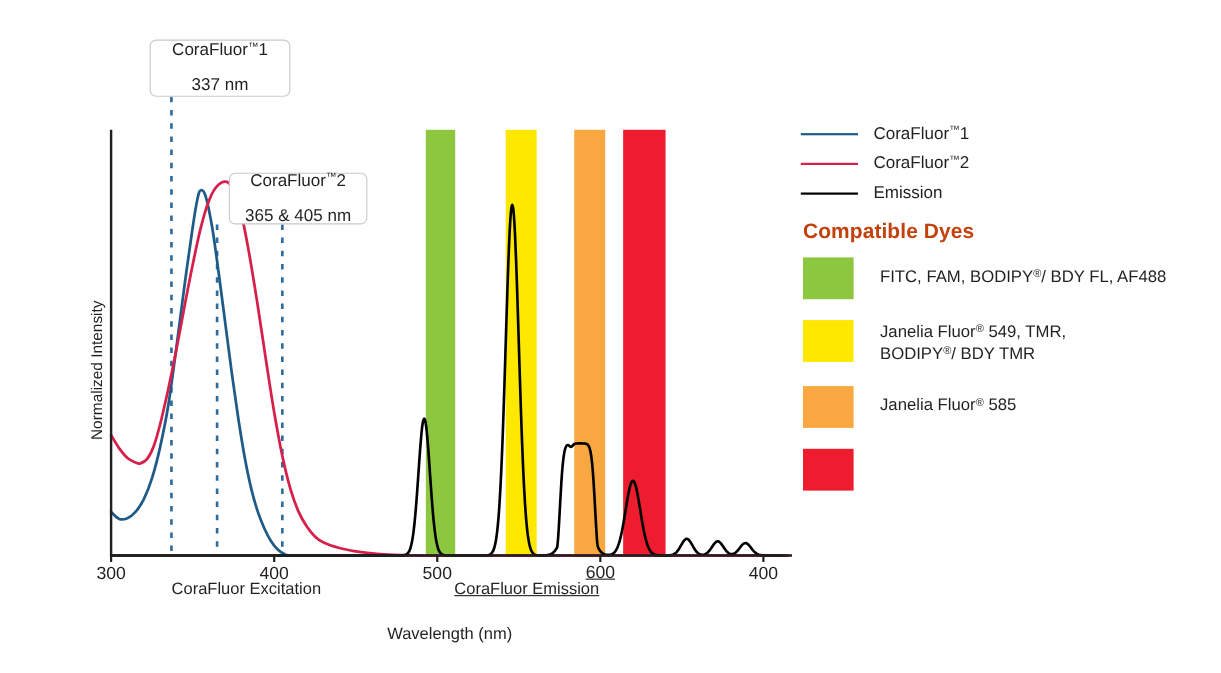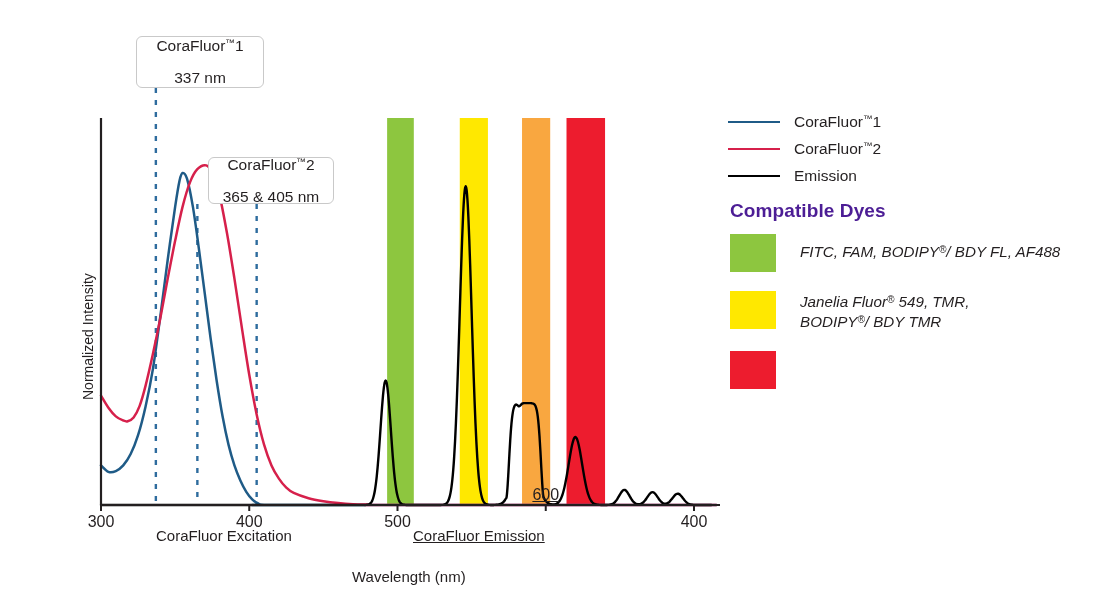--- a/index.html
+++ b/index.html
@@ -57,25 +57,25 @@
   }
 
   
   #legend { position:absolute; left:728px; top:108px; width:370px; }
   .lg-row { display:flex; align-items:center; height:27px; }
   .lg-line { width:52px; height:0; border-top-width:2.3px; border-top-style:solid; margin-right:14px; flex:none; }
   .lg-text { font-size:15.5px; color:#231f20; white-space:nowrap; }
 
   #dyes-title {
     position:absolute; left:730px; top:200px;
-    font-size:19px; font-weight:bold; color:#4c1d95;
+    font-size:19px; font-weight:bold; color:#c2410c;
     letter-spacing:0.1px;
   }
   #dyes { position:absolute; left:730px; top:234px; width:372px; }
-  .dye-row { display:flex; align-items:flex-start; margin-bottom:19px;font-style:italic; }
+  .dye-row { display:flex; align-items:flex-start; margin-bottom:19px; }
   .dye-sw { width:46px; height:38px; margin-right:24px; flex:none; }
   .dye-text { font-size:15.2px; color:#231f20; line-height:1.33; padding-top:8px; }
   .dye-text.two { padding-top:1px; }
 </style>
 </head>
 <body>
 
 <div id="figure">
 
   <svg id="plot" width="1110" height="612">
@@ -123,21 +123,21 @@
   <div class="axis-label" id="exc-lab" style="left:143px; top:527px;margin-left:13px;">CoraFluor Excitation</div>
 
   <div class="axis-label" id="emi-lab" style="left:413px; top:527px;text-decoration:underline;">CoraFluor Emission</div>
 
   <div class="axis-label" id="xlab" style="left:352px; top:568px; font-size:15px;">Wavelength (nm)</div>
 
   <div id="tickwrap">
       <div class="tick-label" style="left: 71px; top: 513px;">300</div>
       <div class="tick-label" style="left: 219.25px; top: 513px;">400</div>
       <div class="tick-label" style="left: 367.5px; top: 513px;">500</div>
-      <div class="tick-label" style="left: 515.75px; top: 486px; text-decoration: underline;">600</div>
+      <div class="tick-label" style="left: 515.75px; top: 512px; text-decoration: underline;">600</div>
       <div class="tick-label" style="left: 664px; top: 513px;">400</div>
     </div>
 
   <div id="legend">
       <div class="lg-row">
         <span class="lg-line" style="border-top-color: rgb(31, 91, 135);"></span>
         <span class="lg-text">CoraFluor<sup class="tm">™</sup>1</span>
       </div>
       <div class="lg-row">
         <span class="lg-line" style="border-top-color: rgb(214, 32, 75);"></span>
@@ -152,17 +152,21 @@
   <div id="dyes">
       <div class="dye-row">
         <div class="dye-sw" style="background: rgb(141, 198, 63);"></div>
         <div class="dye-text"><span>FITC, FAM, BODIPY<sup class="reg">®</sup>/ BDY FL, AF488</span></div>
       </div>
       <div class="dye-row">
         <div class="dye-sw" style="background: rgb(255, 232, 0);"></div>
         <div class="dye-text two"><span>Janelia Fluor<sup class="reg">®</sup> 549, TMR,</span><br><span>BODIPY<sup class="reg">®</sup>/ BDY TMR</span></div>
       </div>
       <div class="dye-row">
+        <div class="dye-sw" style="background: rgb(249, 167, 64);"></div>
+        <div class="dye-text"><span>Janelia Fluor<sup class="reg">®</sup> 585</span></div>
+      </div>
+      <div class="dye-row">
         <div class="dye-sw" style="background: rgb(237, 28, 46);"></div>
       </div>
     </div>
 
 </div>
 
 </body></html>

